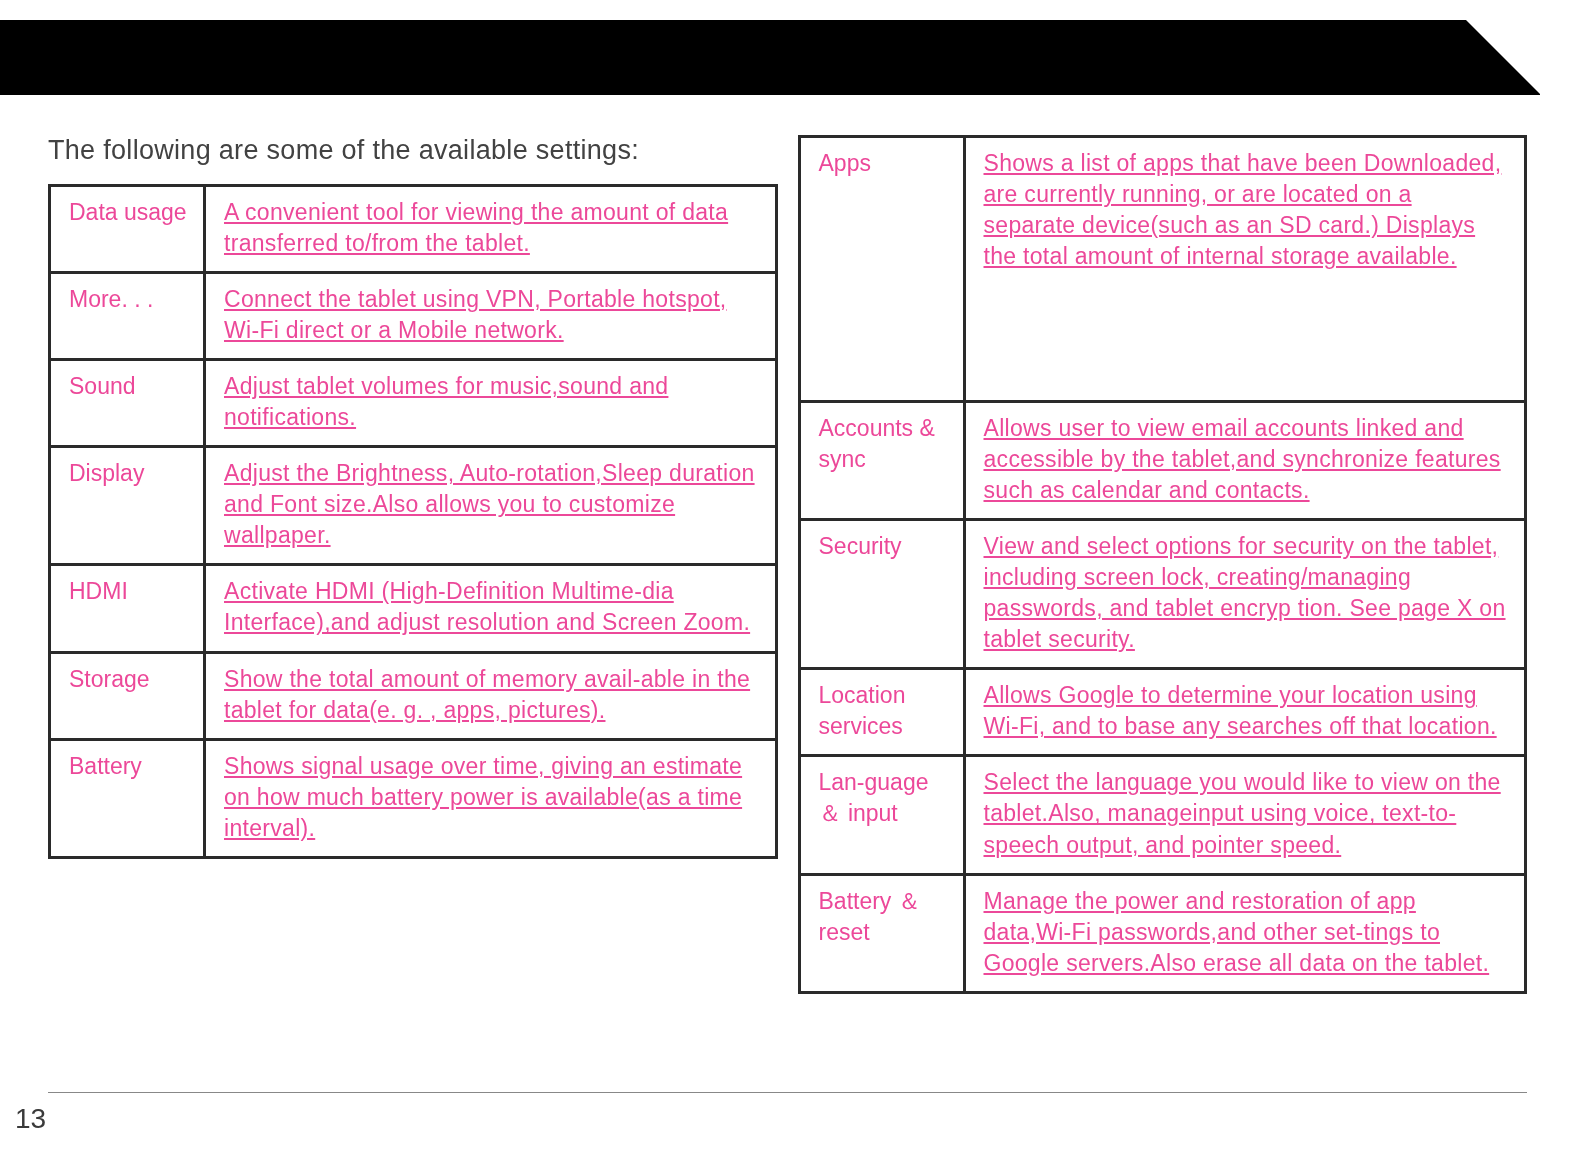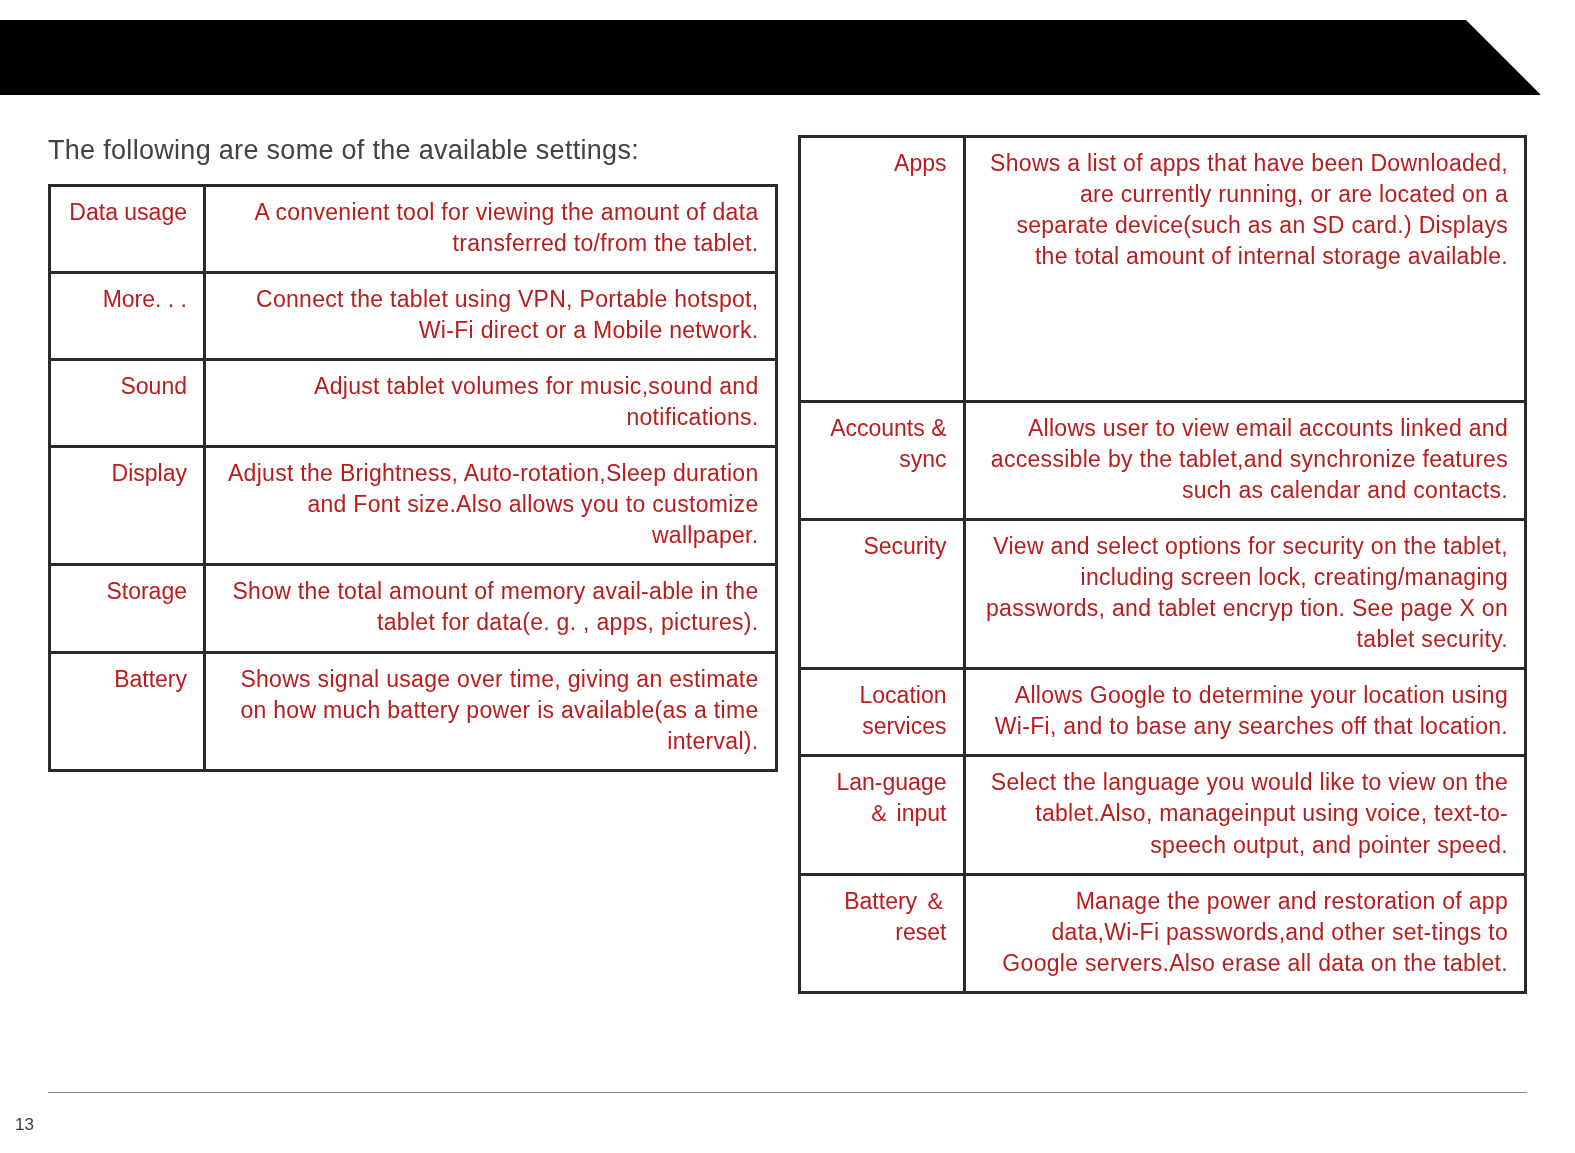--- a/index.html
+++ b/index.html
@@ -50,38 +50,38 @@
       width: 100%;
       border-collapse: collapse;
       border: 3px solid #2a2a2a;
     }
     td {
       border: 3px solid #2a2a2a;
       padding: 10px 16px 12px 18px;
       vertical-align: top;
       font-size: 23px;
       line-height: 1.35;
-      color: #b91c1c;
-      text-align: right;
+      color: #ec4899;
     }
     td.label-cell {
       width: 155px;
       font-weight: normal;
     }
     .col-right td.label-cell {
       width: 165px;
     }
     .desc-cell {
       letter-spacing: 0.3px;
+      text-decoration: underline;
     }
     .page-number {
       position: absolute;
       bottom: 18px;
       left: 15px;
-      font-size: 17px;
+      font-size: 28px;
       color: #3a3a3a;
     }
     .bottom-line {
       position: absolute;
       bottom: 60px;
       left: 48px;
       right: 48px;
       height: 1px;
       background: #888;
     }
@@ -107,20 +107,24 @@
             <td class="label-cell">More. . .</td>
             <td class="desc-cell">Connect  the  tablet  using  VPN,   Portable hotspot,   Wi-Fi  direct  or  a  Mobile network.</td>
           </tr>
           <tr>
             <td class="label-cell">Sound</td>
             <td class="desc-cell">Adjust  tablet  volumes  for  music,sound  and  notifications.</td>
           </tr>
           <tr>
             <td class="label-cell">Display</td>
             <td class="desc-cell">Adjust  the  Brightness,   Auto-rotation,Sleep duration and Font size.Also allows you to customize wallpaper.</td>
+          </tr>
+          <tr>
+            <td class="label-cell">HDMI</td>
+            <td class="desc-cell">Activate  HDMI (High-Definition Multime-dia Interface),and adjust resolution and Screen  Zoom.</td>
           </tr>
           <tr>
             <td class="label-cell">Storage</td>
             <td class="desc-cell">Show  the  total  amount  of  memory avail-able  in  the  tablet  for  data(e. g. ,   apps, pictures).</td>
           </tr>
           <tr>
             <td class="label-cell">Battery</td>
             <td class="desc-cell">Shows  signal usage over time, giving an estimate on how much battery power is available(as a time interval).</td>
           </tr>
         </tbody>

